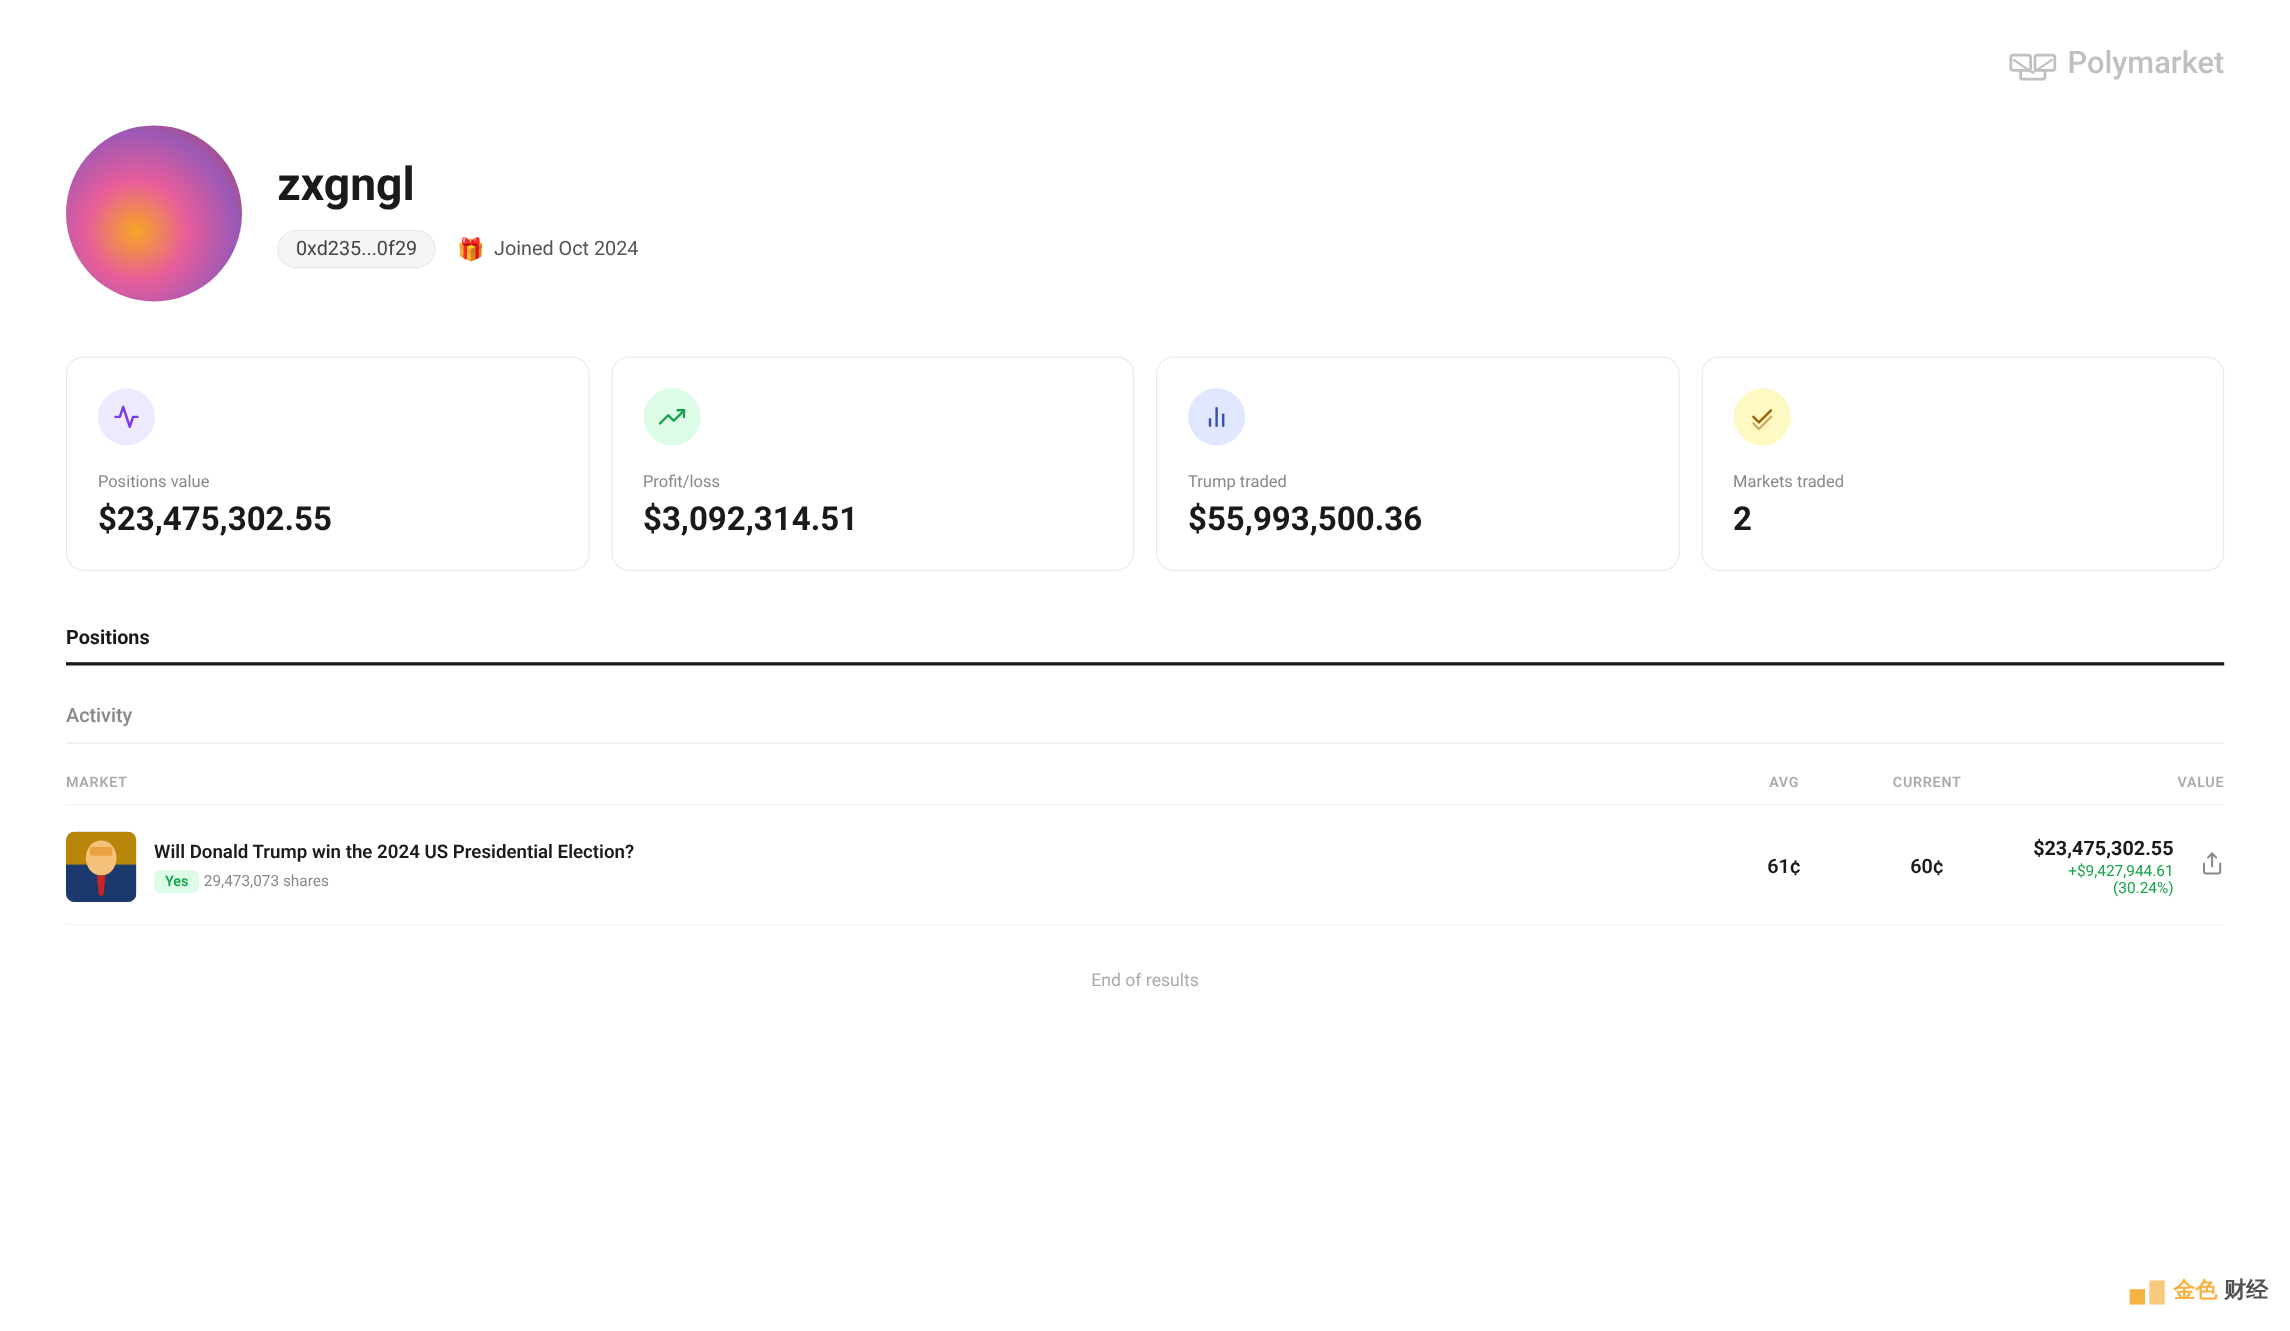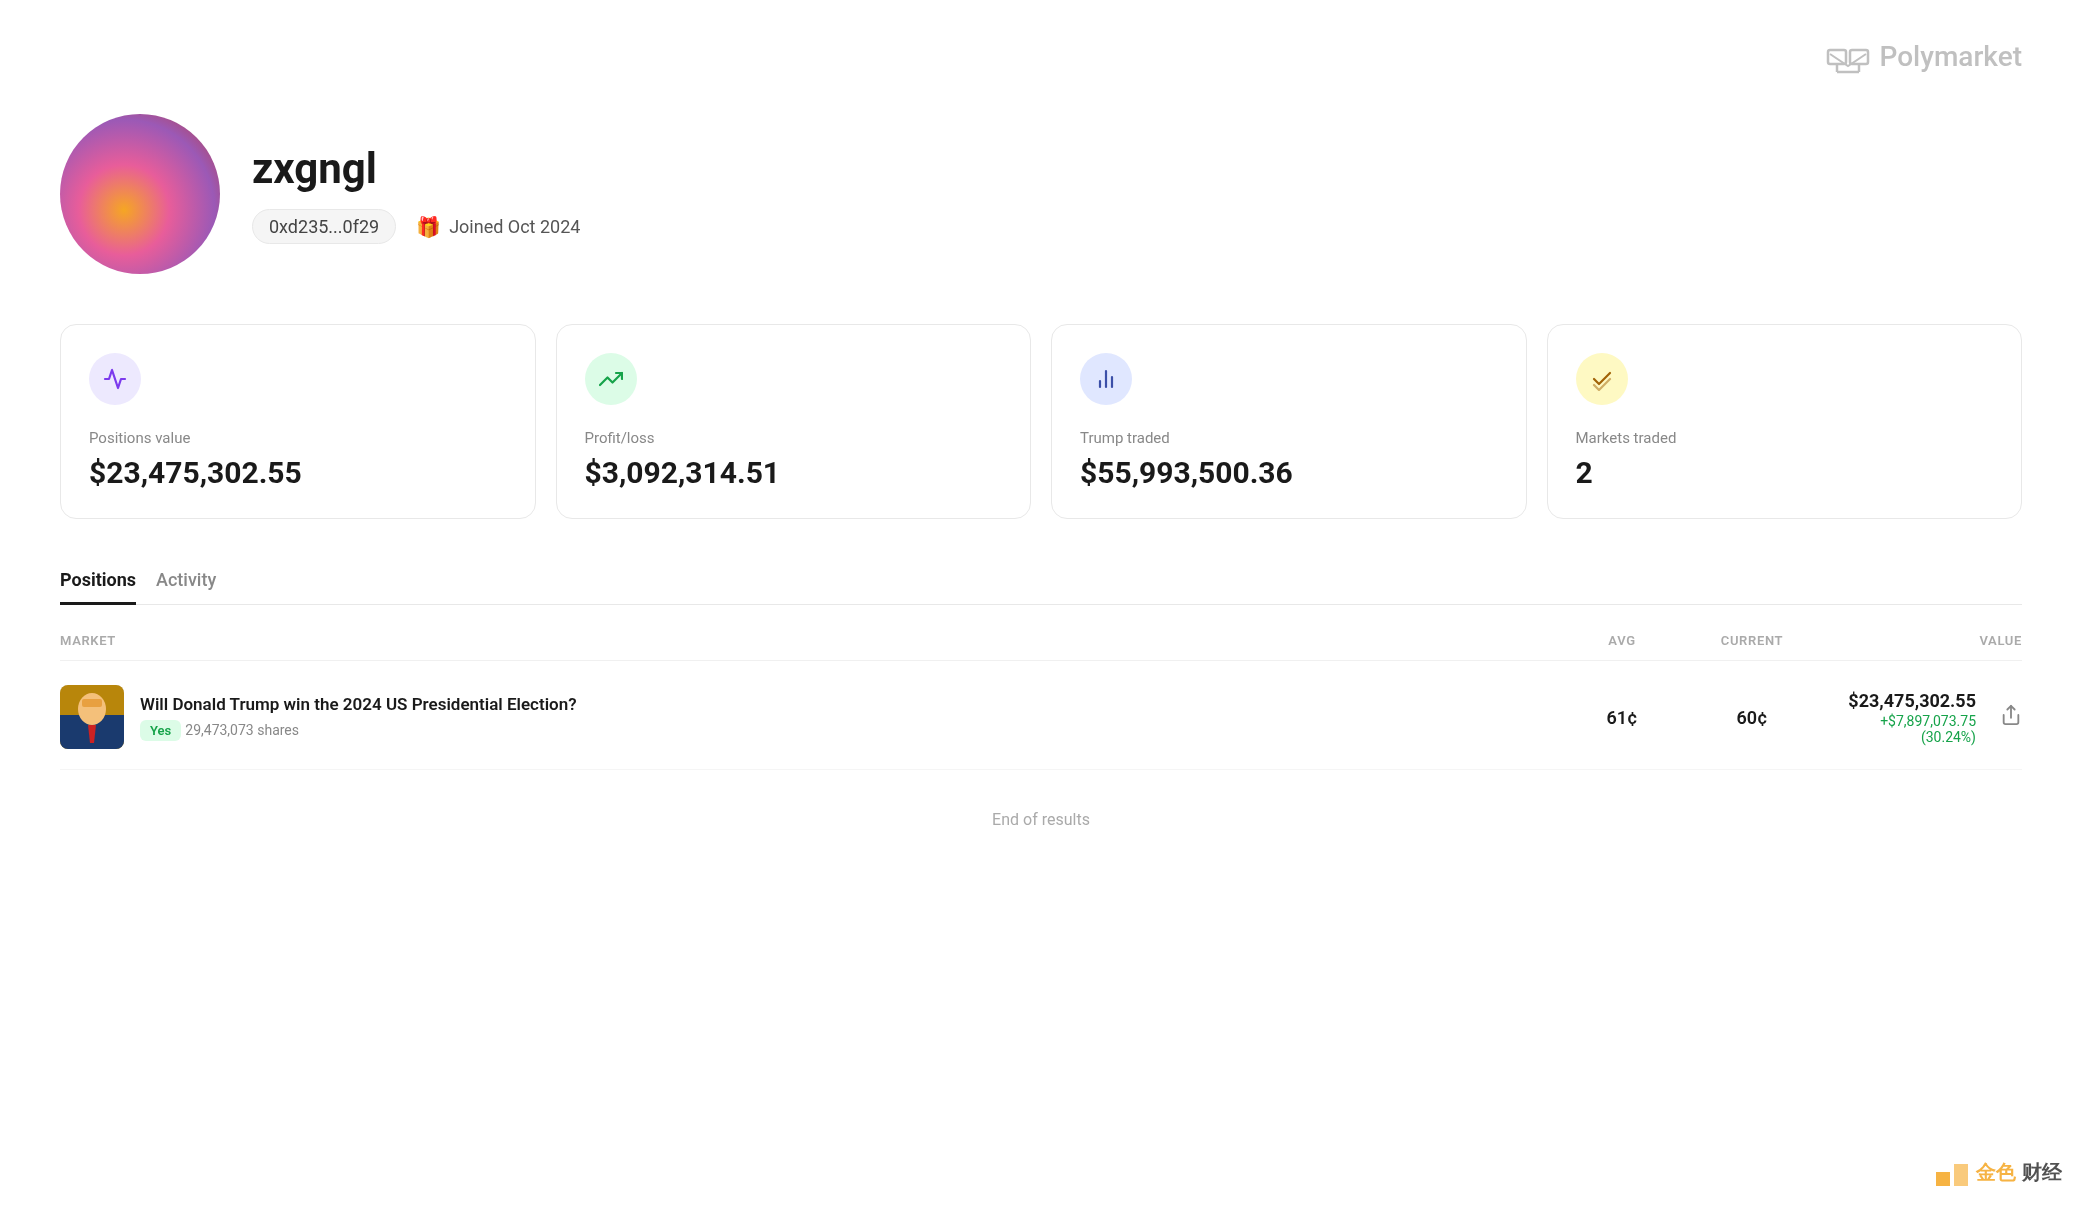--- a/index.html
+++ b/index.html
@@ -119,23 +119,24 @@
     }
     .stat-value {
       font-size: 30px;
       font-weight: 700;
       color: #1a1a1a;
     }
 
     
     .tabs {
       display: flex;
-      gap: 20px;
+      gap: 36px;
       border-bottom: 1px solid #e8e8e8;
       margin-bottom: 28px;
+      flex-direction: column;
     }
     .tab {
       font-size: 18px;
       font-weight: 500;
       padding-bottom: 12px;
       cursor: pointer;
       color: #888;
       border-bottom: 3px solid transparent;
       margin-bottom: -1px;
     }
@@ -381,21 +382,21 @@
     </div>
   </div>
 
   <div class="avg-cell">61¢</div>
   <div class="current-cell">60¢</div>
 
   <div style="display:flex;align-items:center;justify-content:flex-end;gap:12px;">
     <div class="value-cell">
       <div class="value-main">$23,475,302.55</div>
       <div class="value-gain">
-        <span>+$7,897,073.75</span>
+        <span>+$9,427,944.61</span>
         <span>(30.24%)</span>
       </div>
     </div>
     <button class="share-btn">
       <svg width="22" height="22" viewBox="0 0 24 24" fill="none" stroke="#888" stroke-width="2" stroke-linecap="round" stroke-linejoin="round">
         <path d="M4 12v8a2 2 0 0 0 2 2h12a2 2 0 0 0 2-2v-8"></path>
         <polyline points="16 6 12 2 8 6"></polyline>
         <line x1="12" y1="2" x2="12" y2="15"></line>
       </svg>
     </button>

